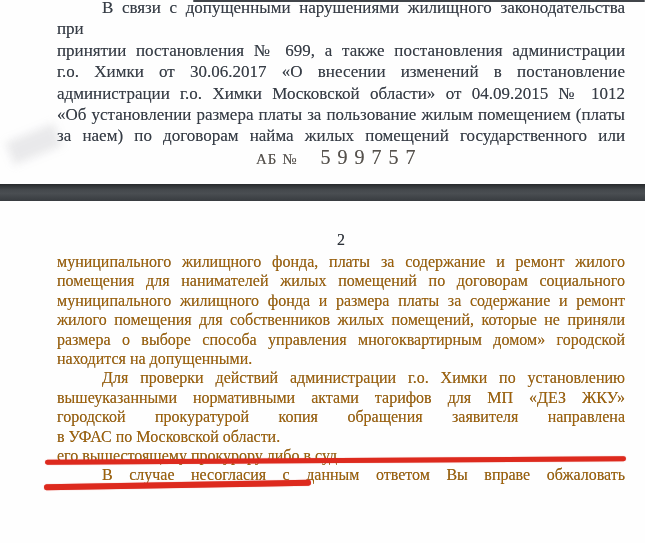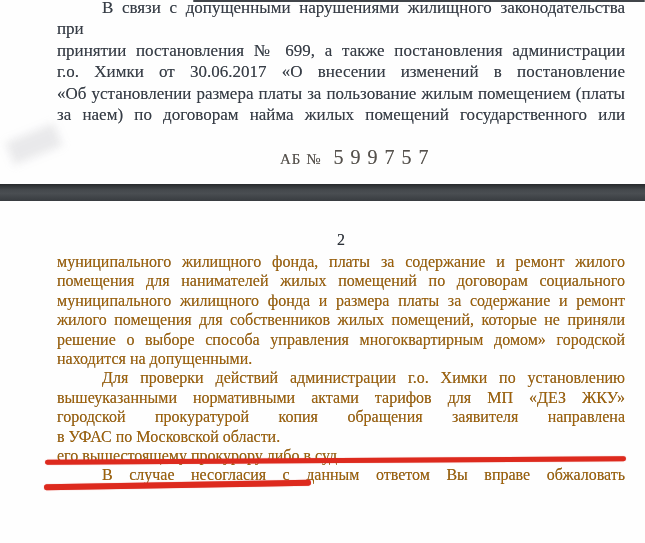--- a/index.html
+++ b/index.html
@@ -31,22 +31,22 @@
   #p2-text { top: 252px; font-size: 16px; line-height: 19.4px; color: #a16207; }
   .line { text-align: justify; text-align-last: justify; white-space: normal; }
   .line.last { text-align: left; text-align-last: auto; }
   .line.indent { text-indent: 45px; }
   
   .stamp {
     position: absolute; left: 256px; top: 146px;
     display: flex; align-items: baseline;
     color: #55514c; text-shadow: 0 0 .4px rgba(85,81,76,.5);
   }
-  .stamp .series { font-size: 15px; letter-spacing: 1px; margin-left: 24px; }
-  .stamp .number { font-size: 20px; letter-spacing: 7px; margin-left: 12px; font-weight: 500; }
+  .stamp .series { font-size: 15px; letter-spacing: 1px; }
+  .stamp .number { font-size: 20px; letter-spacing: 7px; margin-left: 23px; font-weight: 500; }
   
   .separator {
     position: absolute; left: 0; top: 184px; width: 645px; height: 17px;
     background: linear-gradient(to bottom, #26292c 0%, #45494d 35%, #4a4e52 55%, #383c40 100%);
   }
   
   .page-num {
     position: absolute; left: 57px; top: 231px; width: 568px;
     text-align: center; font-size: 16px; color: #2c3138;
     text-shadow: 0 0 .5px rgba(44,49,56,.5);
@@ -65,39 +65,40 @@
 
 <div id="screen">
 
   <div class="artifact-top"></div>
   <div class="smudge"></div>
 
   <div class="textblock" id="p1-text">
     <div class="line indent">В связи с допущенными нарушениями жилищного законодательства при</div>
     <div class="line">принятии постановления № 699, а также постановления администрации</div>
     <div class="line">г.о. Химки от 30.06.2017 «О внесении изменений в постановление</div>
+    <div class="line">администрации г.о. Химки Московской области» от 04.09.2015 № 1012</div>
     <div class="line">«Об установлении размера платы за пользование жилым помещением (платы</div>
     <div class="line">за наем) по договорам найма жилых помещений государственного или</div>
   </div>
 
   <div class="stamp">
     <span class="series">АБ №</span>
     <span class="number">599757</span>
   </div>
 
   <div class="separator"></div>
 
   <div class="page-num">2</div>
 
   <div class="textblock" id="p2-text">
     <div class="line">муниципального  жилищного  фонда, платы за содержание и ремонт жилого</div>
     <div class="line">помещения для нанимателей жилых помещений по договорам социального</div>
     <div class="line">муниципального жилищного фонда и размера платы за содержание и ремонт</div>
     <div class="line">жилого помещения для собственников жилых помещений, которые не приняли</div>
-    <div class="line">решение о выборе способа управления многоквартирным домом» городской</div>
+    <div class="line">размера о выборе способа управления многоквартирным домом» городской</div>
     <div class="line last">находится на допущенными.</div>
     <div class="line indent">Для проверки действий администрации г.о. Химки по установлению</div>
     <div class="line">вышеуказанными нормативными актами тарифов для МП «ДЕЗ ЖКУ»</div>
     <div class="line">городской прокуратурой копия обращения заявителя направлена</div>
     <div class="line last">в УФАС по Московской области.</div>
     <div class="line last">его вышестоящему прокурору либо в суд.</div>
     <div class="line indent">В случае несогласия с данным ответом Вы вправе обжаловать</div>
   </div>
 
   <div class="red-line" id="red-underline-1"></div>

